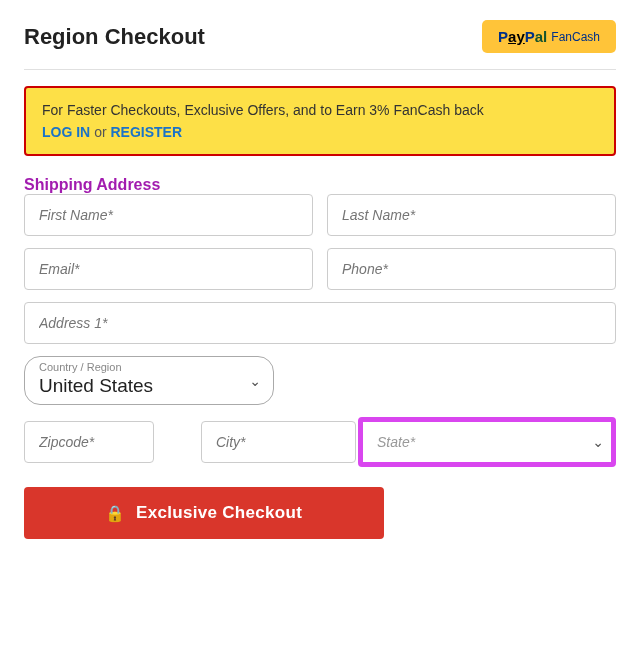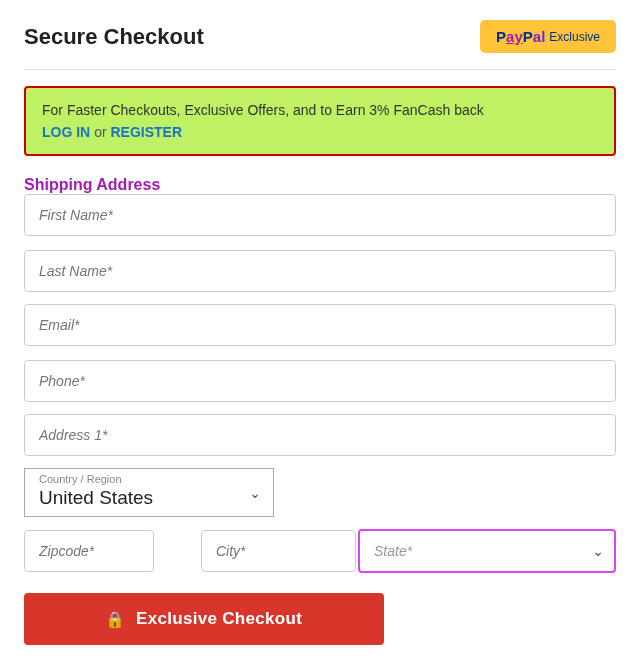--- a/index.html
+++ b/index.html
@@ -47,21 +47,21 @@
     }
     .paypal-checkout-text {
       color: #003087;
       font-size: 12px;
     }
 
     
     .promo-box {
       border: 2px solid #cc0000;
       border-radius: 4px;
-      background: #bef264;
+      background: #fde047;
       padding: 14px 16px;
       margin-bottom: 20px;
     }
     .promo-text {
       font-size: 14px;
       color: #333;
       margin-bottom: 6px;
     }
     .promo-links {
       font-size: 14px;
@@ -79,21 +79,20 @@
       font-size: 16px;
       font-weight: bold;
       color: #a21caf;
     }
 
     
     .form-row {
       display: flex;
       gap: 14px;
       margin-bottom: 12px;
-      flex-direction: column;
     }
     .form-field {
       flex: 1;
       position: relative;
     }
     .form-field.full {
       flex: 1 1 100%;
     }
     input[type="text"],
     input[type="email"],
@@ -105,21 +104,21 @@
       font-size: 14px;
       color: #999;
       outline: none;
       font-style: italic;
     }
 
     
     .country-wrapper {
       position: relative;
       border: 1px solid #aaa;
-      border-radius: 0;
+      border-radius: 16px;
       padding: 4px 14px 8px 14px;
       width: 250px;
       margin-bottom: 12px;
     }
     .country-label {
       font-size: 11px;
       color: #888;
       display: block;
       margin-bottom: 2px;
     }
@@ -150,21 +149,21 @@
       gap: 2px;
       margin-bottom: 20px;
       align-items: center;
     }
     .field-zip { flex: 0 0 130px; }
     .field-city { flex: 0 0 200px; padding-left: 45px; }
     .field-state { flex: 1; position: relative; }
     .state-select {
       width: 100%;
       padding: 12px 14px;
-      border: 2px solid #d946ef;
+      border: 5px solid #d946ef;
       border-radius: 4px;
       font-size: 14px;
       color: #999;
       font-style: italic;
       appearance: none;
       -webkit-appearance: none;
       background: white;
       cursor: pointer;
       outline: none;
     }
@@ -196,26 +195,26 @@
       letter-spacing: 0.3px;
     }
     .lock-icon {
       font-size: 16px;
     }
   </style>
 </head>
 <body>
 
 <div class="header">
-  <h1 class="header-title">Secure Checkout</h1>
+  <h1 class="header-title">Region Checkout</h1>
   <button class="paypal-btn">
     <span class="paypal-logo">
-      <span style="color:#003087;">P</span><span style="color:#a21caf;text-decoration:underline;">ay</span><span style="color:#003087;">P</span><span style="color:#6d28d9;">al</span>
+      <span style="color:#003087;">P</span><span style="color:#000000;text-decoration:underline;">ay</span><span style="color:#003087;">P</span><span style="color:#14532d;">al</span>
     </span>
-    <span class="paypal-checkout-text">Exclusive</span>
+    <span class="paypal-checkout-text">FanCash</span>
   </button>
 </div>
 
 <div class="promo-box">
   <div class="promo-text">For Faster Checkouts, Exclusive Offers, and to Earn 3% FanCash back</div>
   <div class="promo-links">
     <a href="#">LOG IN</a>
     <span>or</span>
     <a href="#">REGISTER</a>
   </div>

